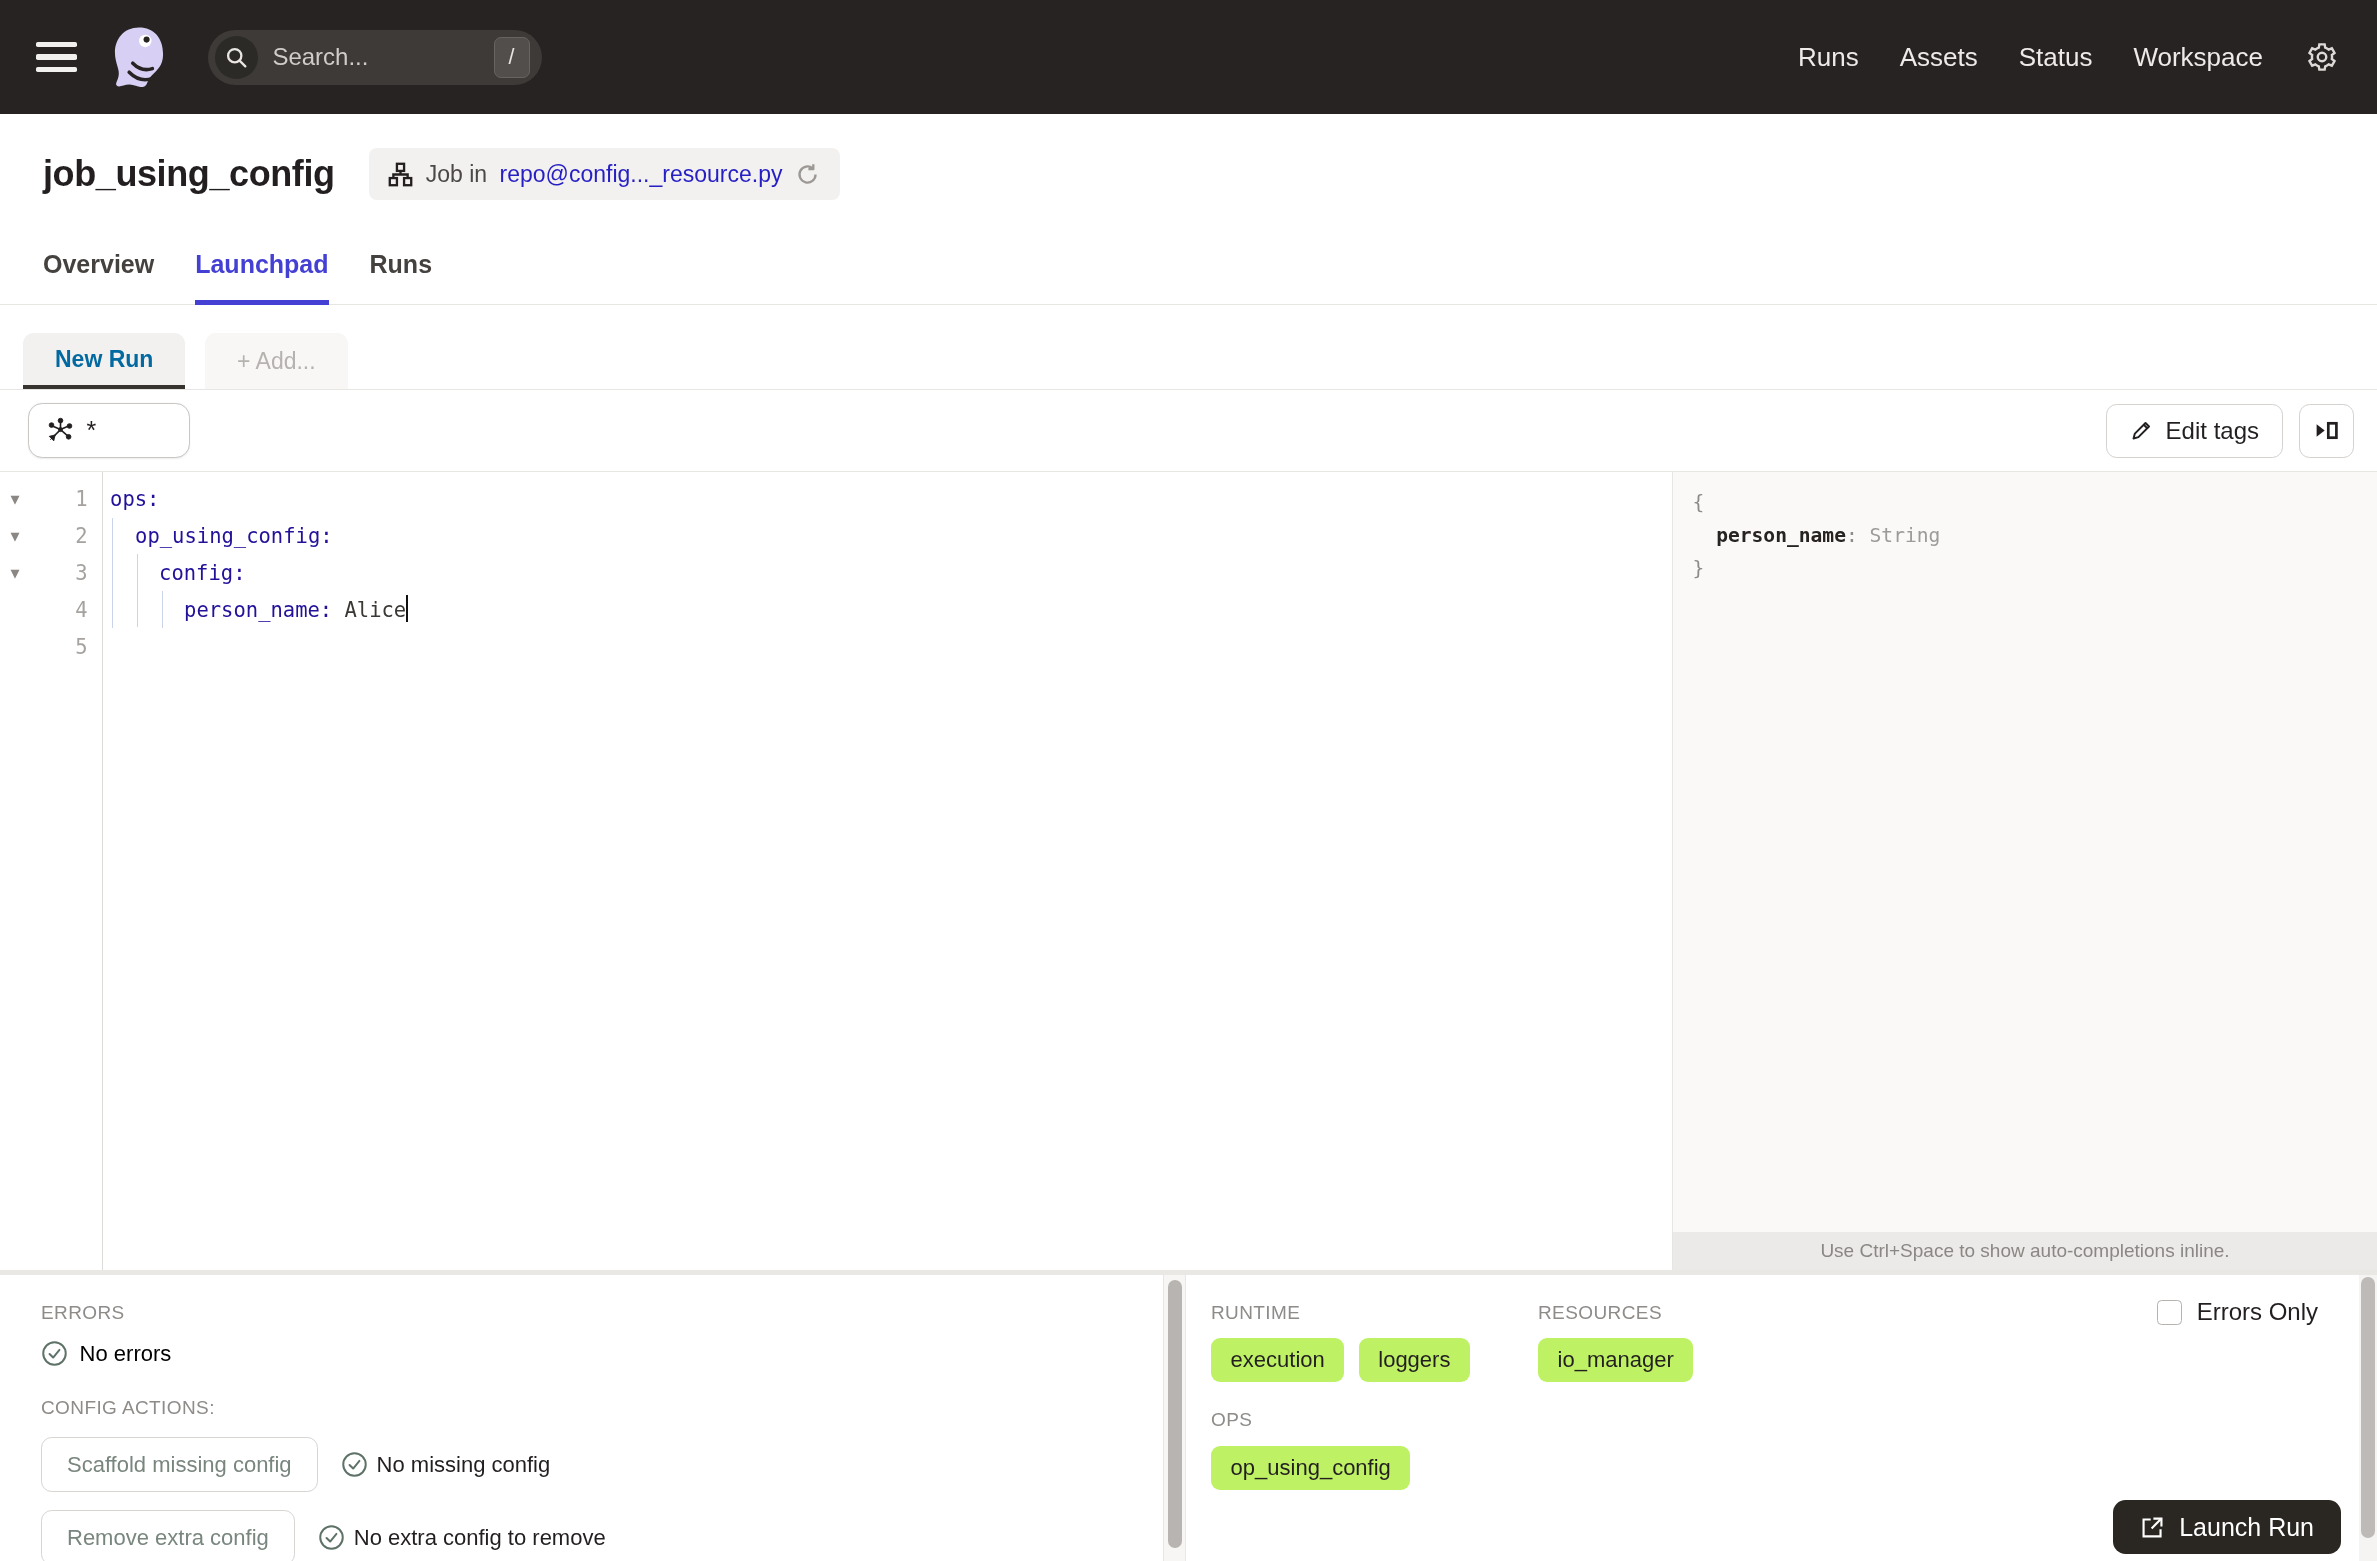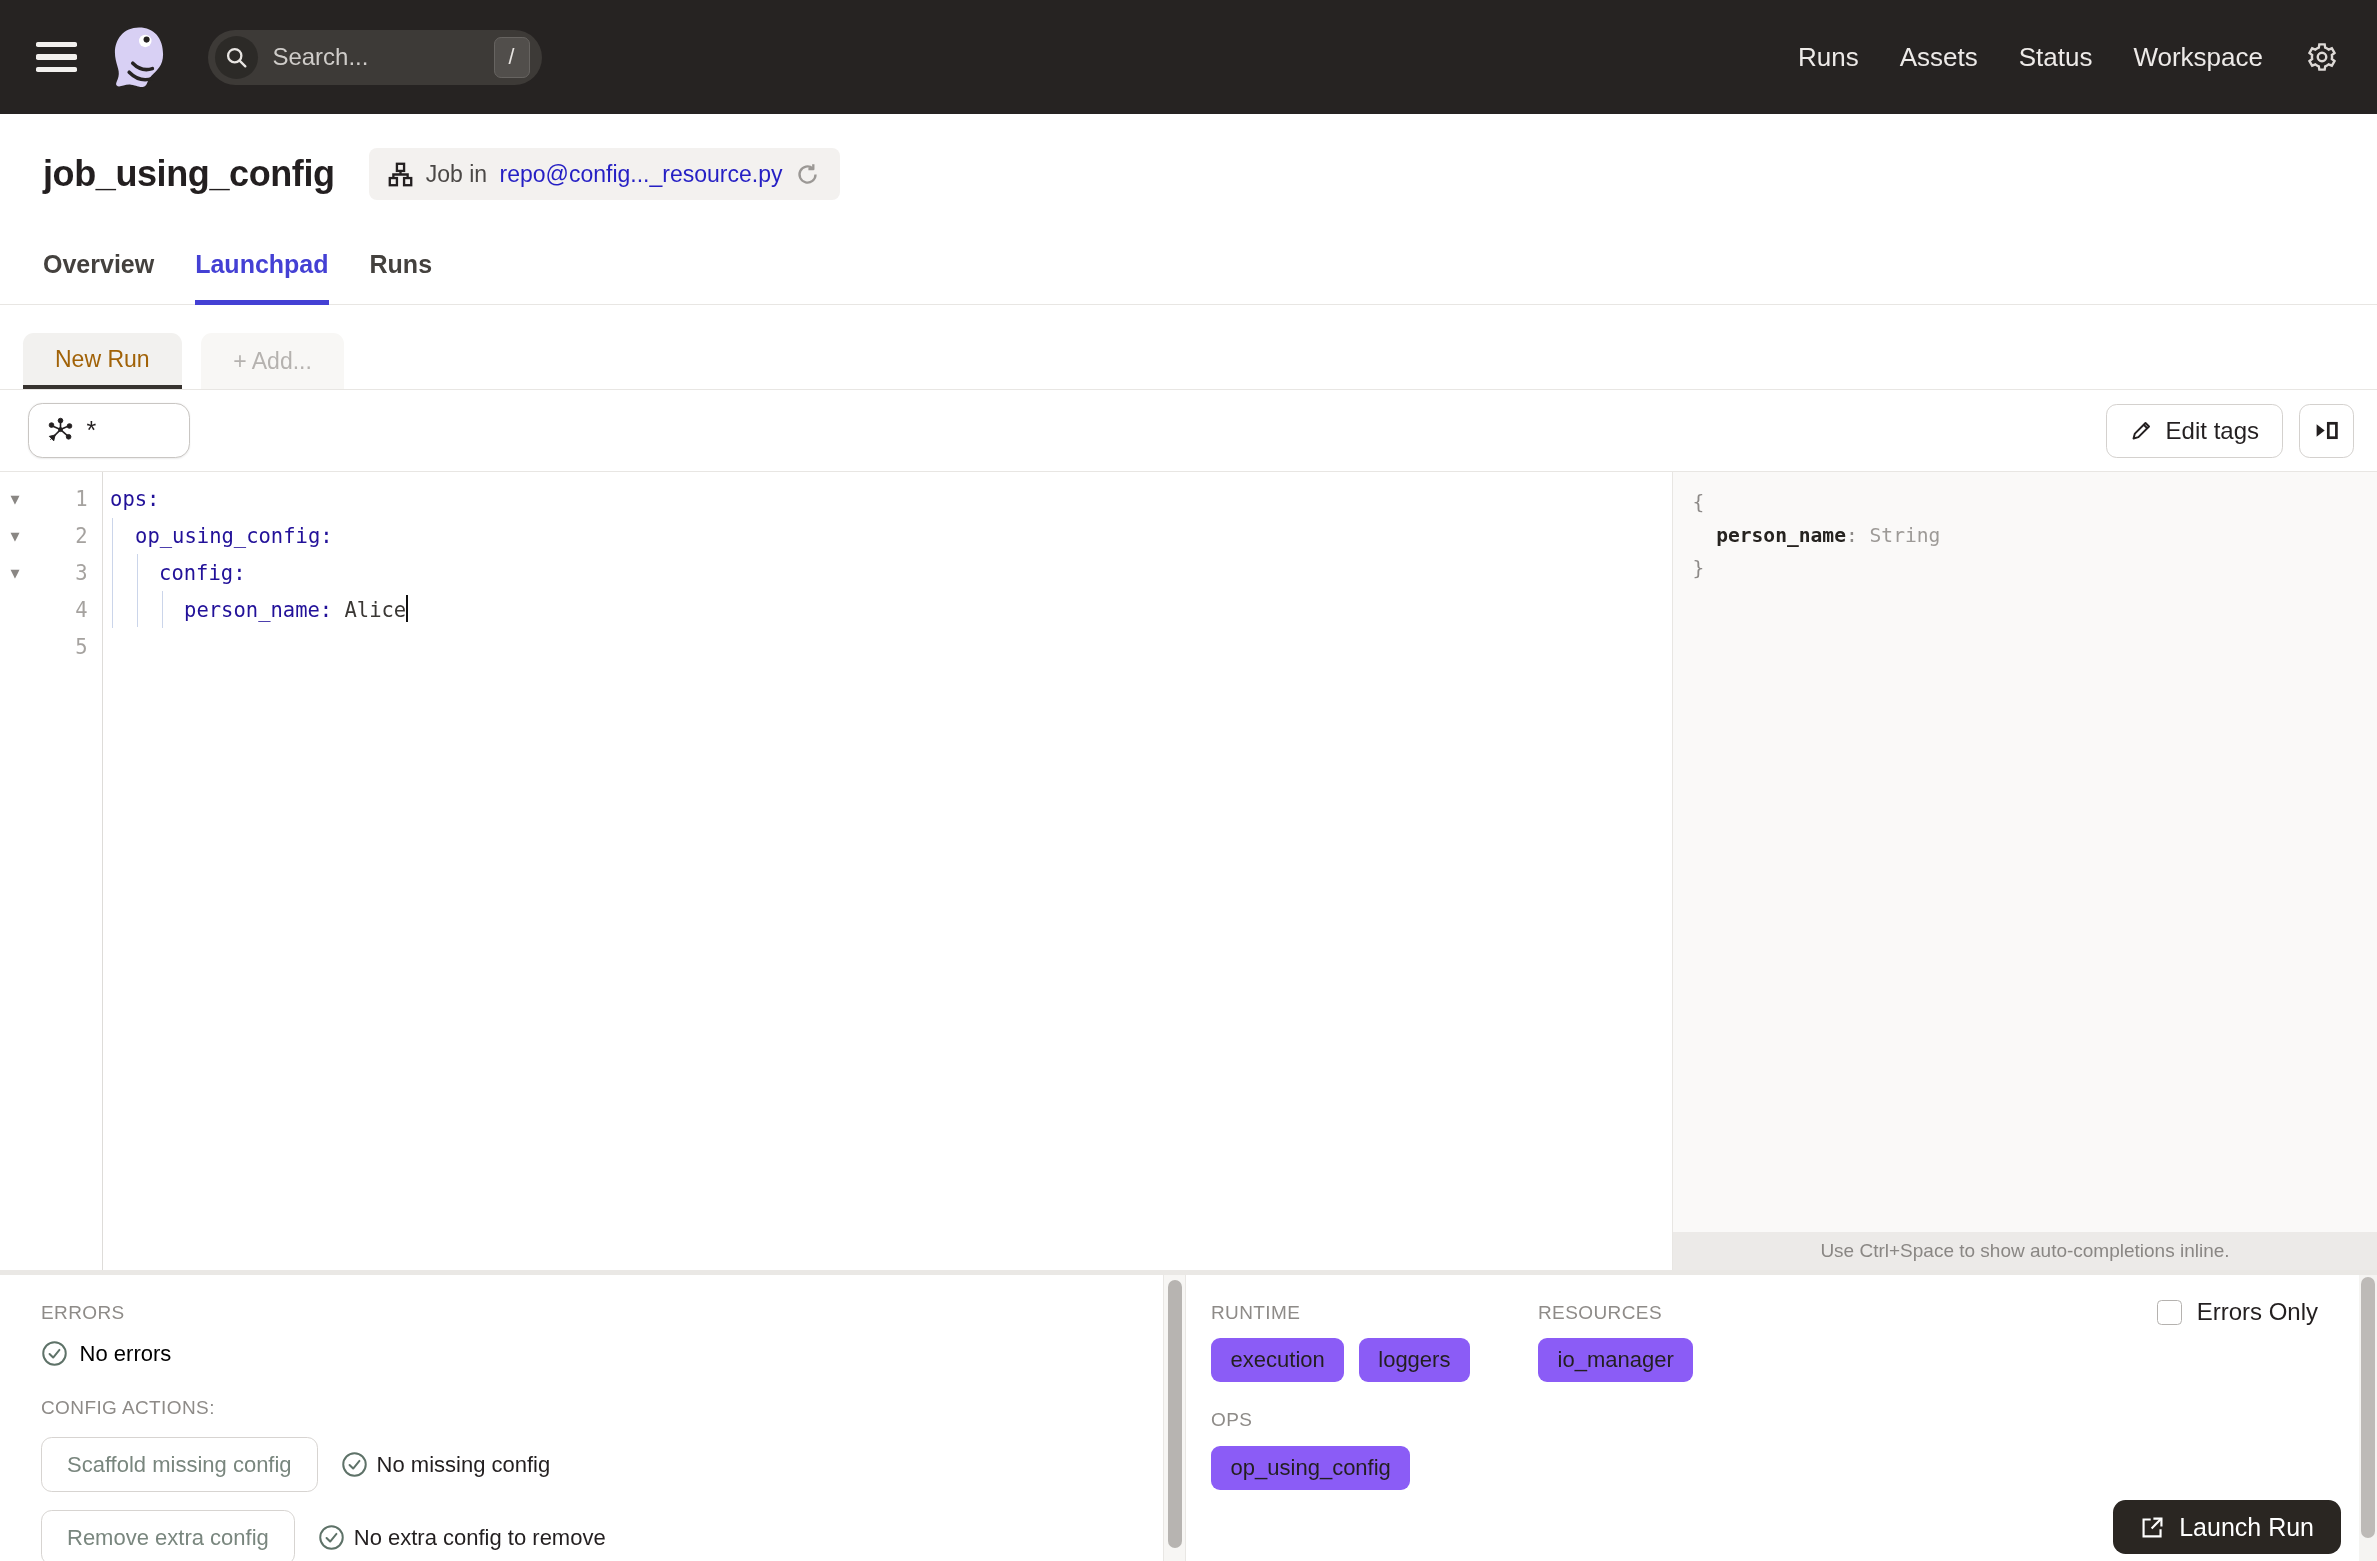--- a/index.html
+++ b/index.html
@@ -28,21 +28,21 @@
 
   
   .tabs { height:71px; display:flex; align-items:flex-end; gap:41px; padding-left:43px; border-bottom:0.9px solid #E8E6E3; }
   .tab { font-size:25px; font-weight:600; color:#44413E; padding-bottom:25px; position:relative; cursor:pointer; }
   .tab.active { color:#4440D4; }
   .tab.active::after { content:""; position:absolute; left:0; right:0; bottom:-0.9px; height:4.5px; background:#4440D4; }
 
   
   .runtabs { display:flex; align-items:flex-end; padding:28px 0 0 23px; border-bottom:0.9px solid #E8E6E3; }
   .runtab { height:56px; display:flex; align-items:center; padding:0 32px; font-size:23px; border-radius:10.7px 10.7px 0 0; cursor:pointer; }
-  .runtab.active { background:#F2F1EF; font-weight:400; color:#a16207; border-bottom:4.5px solid #37332F; }
+  .runtab.active { background:#F2F1EF; font-weight:700; color:#0369a1; border-bottom:4.5px solid #37332F; }
   .runtab.add { background:#F8F7F5; color:#B5B2AF; margin-left:19.6px; }
 
   
   .toolbar { height:82px; display:flex; align-items:center; padding:0 23px 0 28px; border-bottom:0.9px solid #E8E6E3; }
   .op-selector { width:162px; height:55px; background:#fff; border:0.9px solid #C9C6C3; border-radius:14.3px; box-shadow:0 0.9px 1.8px rgba(0,0,0,.08); display:flex; align-items:center; gap:12.5px; padding:0 18px; font-size:25px; cursor:text; }
   .toolbar-right { margin-left:auto; display:flex; align-items:center; gap:16px; }
   .btn { background:#fff; border:0.9px solid #D4D1CE; border-radius:10.7px; height:54px; display:flex; align-items:center; gap:12.5px; padding:0 23px; font-size:24px; color:#231F20; cursor:pointer; }
   .iconbtn { width:55px; justify-content:center; padding:0; }
 
   
@@ -79,21 +79,21 @@
   .action-btn { height:55px; display:flex; align-items:center; padding:0 25px; background:#fff; border:0.9px solid #D7D4D1; border-radius:10.7px; font-size:22px; color:#79867E; cursor:pointer; white-space:nowrap; }
   .action-status { display:flex; align-items:center; gap:9px; font-size:22px; color:#231F20; }
 
   .mid-scroll { width:23px; background:#F7F6F4; border-left:0.9px solid #E9E7E4; border-right:0.9px solid #E9E7E4; position:relative; }
   .mid-thumb { position:absolute; left:3.6px; width:14.3px; top:5.4px; height:268px; background:#B7B4B1; border-radius:7.1px; }
 
   .br { flex:1; position:relative; padding:27px 0 0 25px; }
   .br-grid { display:flex;gap:48px; }
   .br-col1 { width:279px; }
   .tag-row { display:flex; gap:14.3px; margin-top:14.3px; flex-wrap:wrap; }
-  .tag { background:#8b5cf6; border-radius:9px; padding:9px 19.6px; font-size:22px; color:#231F20; }
+  .tag { background:#bef264; border-radius:9px; padding:9px 19.6px; font-size:22px; color:#231F20; }
   .ops-block { margin-top:27px; }
   .errors-only { position:absolute; top:23px; right:59px; display:flex; align-items:center; gap:14.3px; font-size:24px; }
   .checkbox { width:25px; height:25px; border:1.8px solid #B5B2AF; border-radius:4.5px; background:#fff; cursor:pointer; }
   .right-scroll { position:absolute; top:0; right:0; bottom:0; width:18px; background:#F5F4F2; }
   .right-thumb { position:absolute; left:1.8px; right:1.8px; top:1.8px; height:261px; background:#BDBAB7; border-radius:7.1px; }
   .launch-btn { position:absolute; right:36px; bottom:8px; height:54px; background:#2A2622; color:#fff; border:0; border-radius:12.5px; display:flex; align-items:center; gap:14.3px; padding:0 27px; font-size:25px; font-family:"Liberation Sans",sans-serif; cursor:pointer; }
 
   svg { display:block; }
 </style>
 </head>

